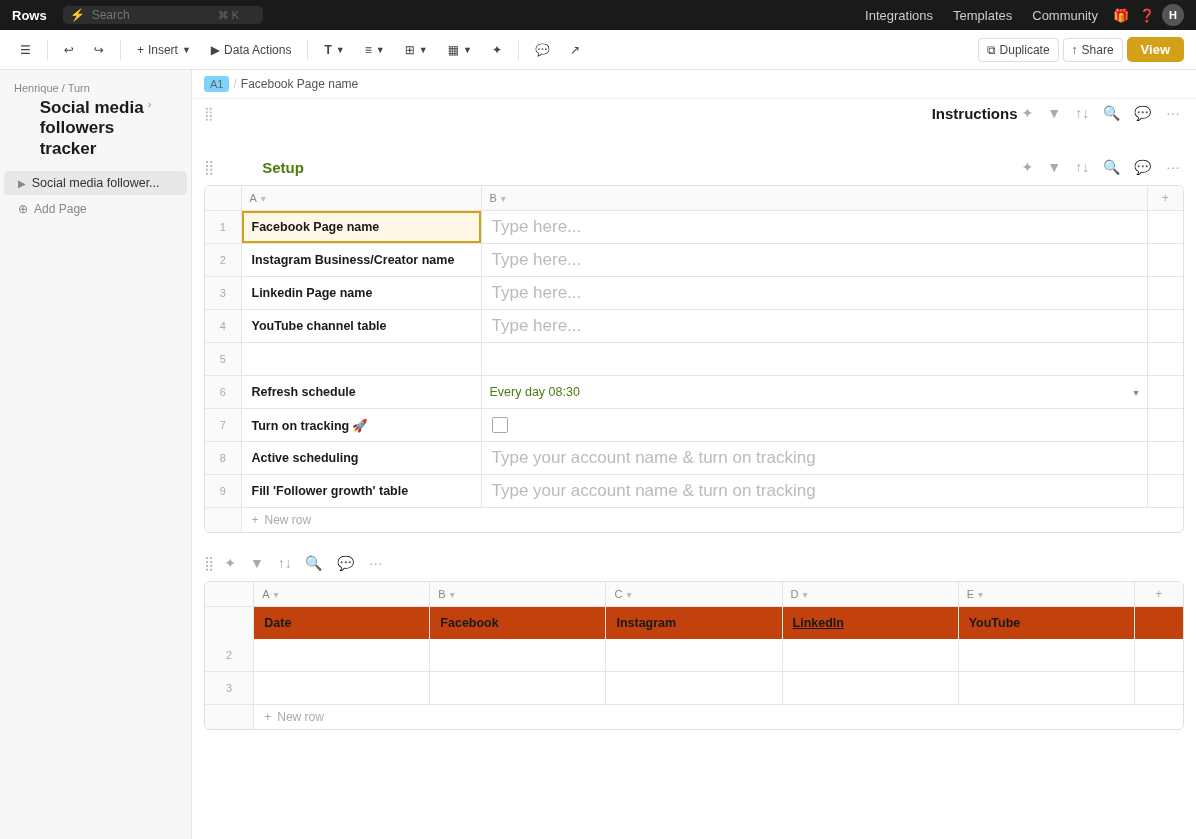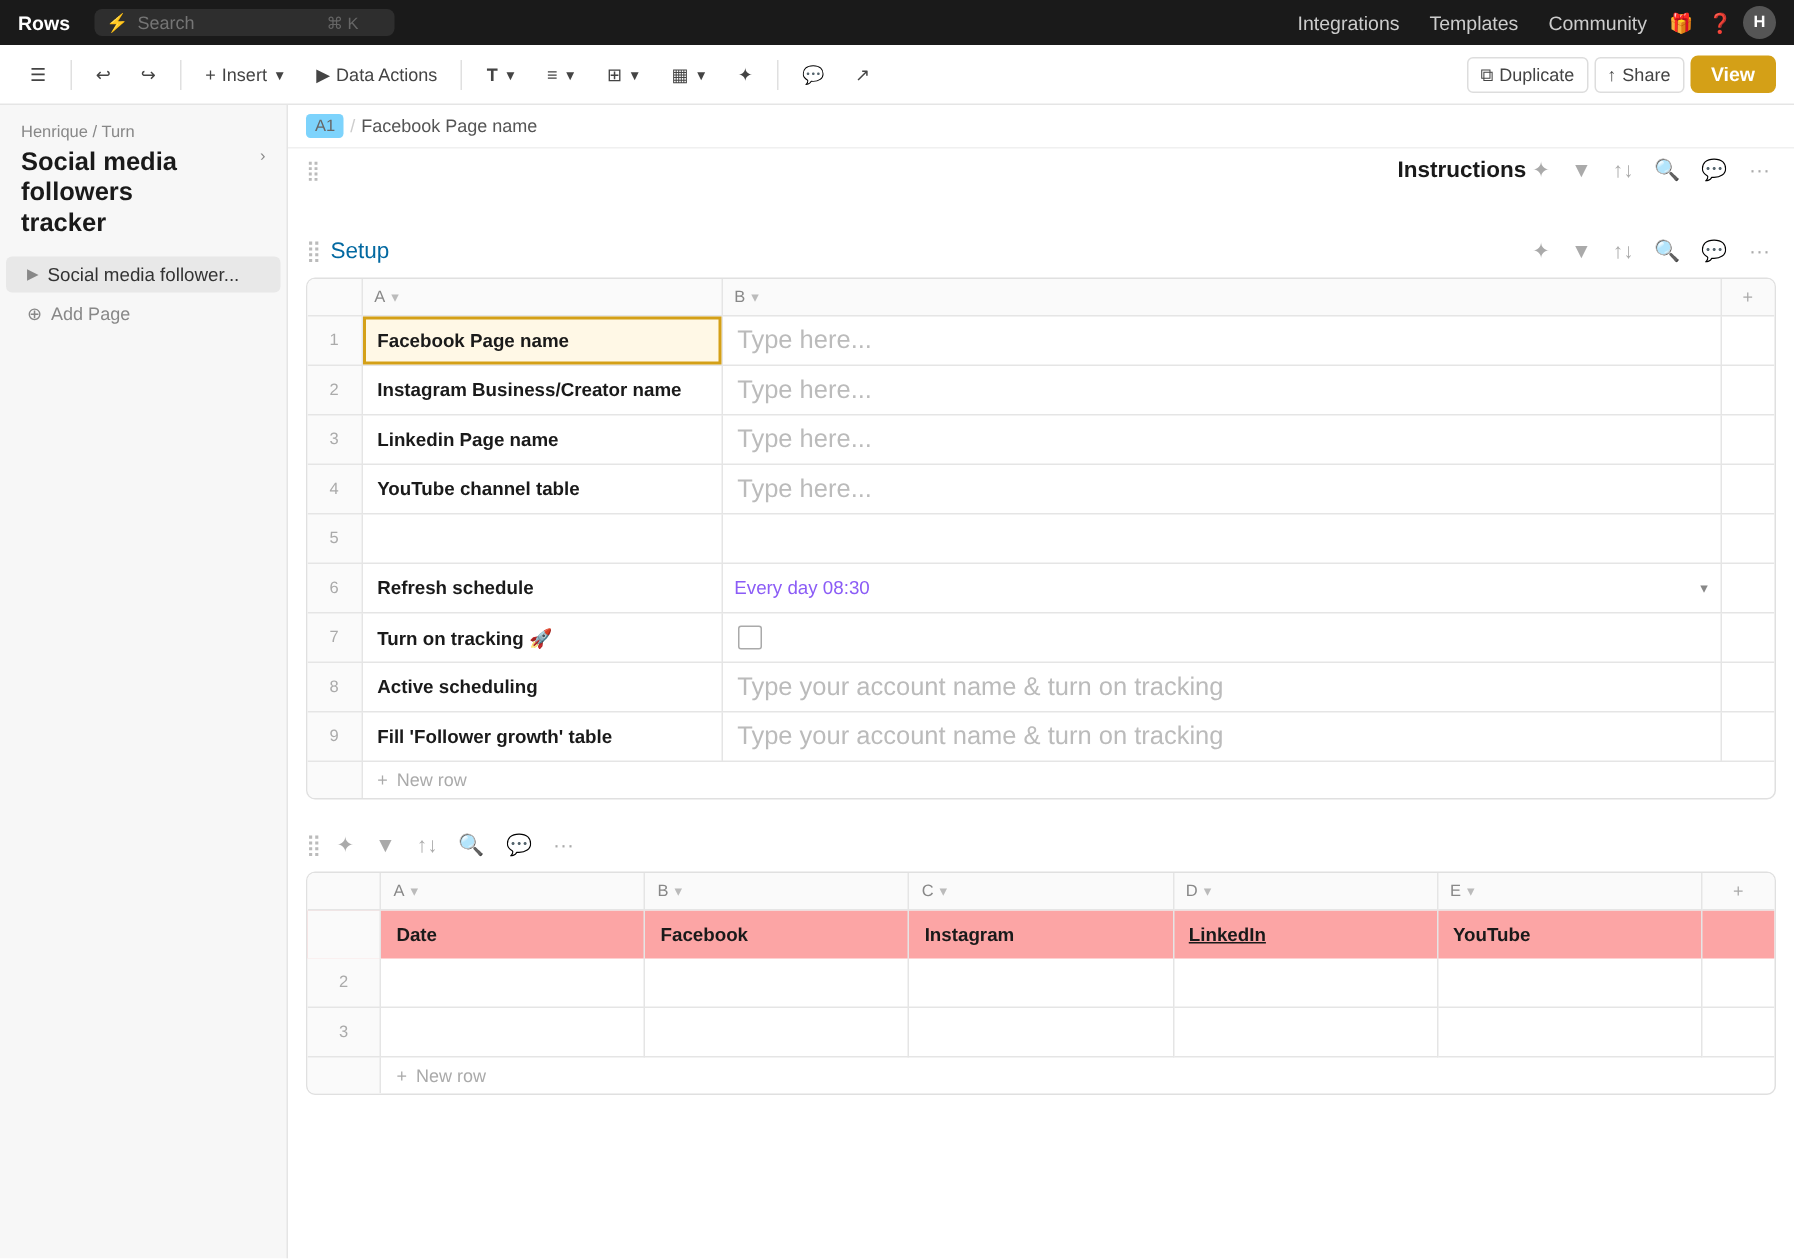--- a/index.html
+++ b/index.html
@@ -62,21 +62,21 @@
 
     
     .main-content { flex: 1; overflow-y: auto; background: #fff; }
     
     
     .section { margin: 16px 0; }
     .section-header {
       display: flex; align-items: center; padding: 4px 12px; margin-bottom: 4px;
     }
     .section-drag { color: #bbb; margin-right: 6px; font-size: 14px; cursor: grab; }
-    .section-title { font-size: 15px; font-weight: 400; color: #0369a1; flex: 1; }
+    .section-title { font-size: 15px; font-weight: 700; color: #4d7c0f; flex: 1; margin-left: 42px; }
     .section-icons { display: flex; gap: 6px; align-items: center; }
     .section-icon { color: #aaa; cursor: pointer; font-size: 14px; padding: 2px 4px; border-radius: 3px; }
 
     
     .table-wrapper { margin: 0 12px; border: 1px solid #e0e0e0; border-radius: 6px; overflow: hidden; }
     .table { width: 100%; border-collapse: collapse; }
     .table-header-row { background: #fafafa; }
     .table th {
       border-right: 1px solid #e5e5e5; border-bottom: 1px solid #e5e5e5;
       padding: 0; font-weight: 500; text-align: left;
@@ -101,21 +101,21 @@
     
     .cell-inner { display: flex; align-items: center; padding: 6px 10px; min-height: 32px; }
     .cell-text { font-size: 12.5px; color: #333; }
     .cell-placeholder { font-size: 17px; color: #bbb; }
     .cell-bold { font-weight: 600; color: #1a1a1a; }
     .cell-selected { background: #fff8e6; outline: 2px solid #d4a017; outline-offset: -2px; }
     
     .dropdown-cell {
       display: flex; align-items: center; padding: 4px 8px; gap: 4px; min-height: 32px;
     }
-    .dropdown-val { font-size: 12.5px; color: #8b5cf6; flex: 1; }
+    .dropdown-val { font-size: 12.5px; color: #4d7c0f; flex: 1; }
     .dropdown-arrow { color: #888; font-size: 10px; }
     
     .checkbox-cell {
       display: flex; align-items: center; justify-content: flex-start; padding: 4px 10px; min-height: 32px;
     }
     .checkbox { width: 16px; height: 16px; border: 1.5px solid #aaa; border-radius: 2px; background: #fff; }
     
     .num-cell { color: #aaa; font-size: 11px; text-align: center; padding: 6px; }
     
     .new-row-cell {
@@ -222,21 +222,21 @@
 
 <div class="app-layout">
 
   <aside class="sidebar">
     <div class="sidebar-header">
       <div class="sidebar-breadcrumb">
         <span>Henrique</span>
         <span>/</span>
         <span>Turn</span>
       </div>
-      <div style="display:flex;align-items:flex-start;justify-content:space-between;">
+      <div style="display:flex;align-items:flex-start;justify-content:center;">
         <div class="sidebar-title">
           <div>Social media</div>
           <div>followers</div>
           <div>tracker</div>
         </div>
         <span class="sidebar-title-arrow">›</span>
       </div>
     </div>
     <div class="sidebar-section">
       <div class="sidebar-item active">
@@ -516,21 +516,21 @@
                     <span class="col-letter">E</span>
                     <span style="color:#bbb;font-size:10px;">▾</span>
                   </div>
               </th>
               <th class="col-plus">
                 <div class="th-inner" style="justify-content:center;">
                     <span style="color:#aaa;">+</span>
                   </div>
               </th>
             </tr>
-            <tr style="background:#fca5a5;">
+            <tr style="background:#c2410c;">
               <td class="col-num"></td>
               <td style="width:130px;">
                 <div class="cell-inner">
                     <span class="cell-text cell-bold">Date</span>
                   </div>
               </td>
               <td style="width:130px;">
                 <div class="cell-inner">
                     <span class="cell-text cell-bold">Facebook</span>
                   </div>

